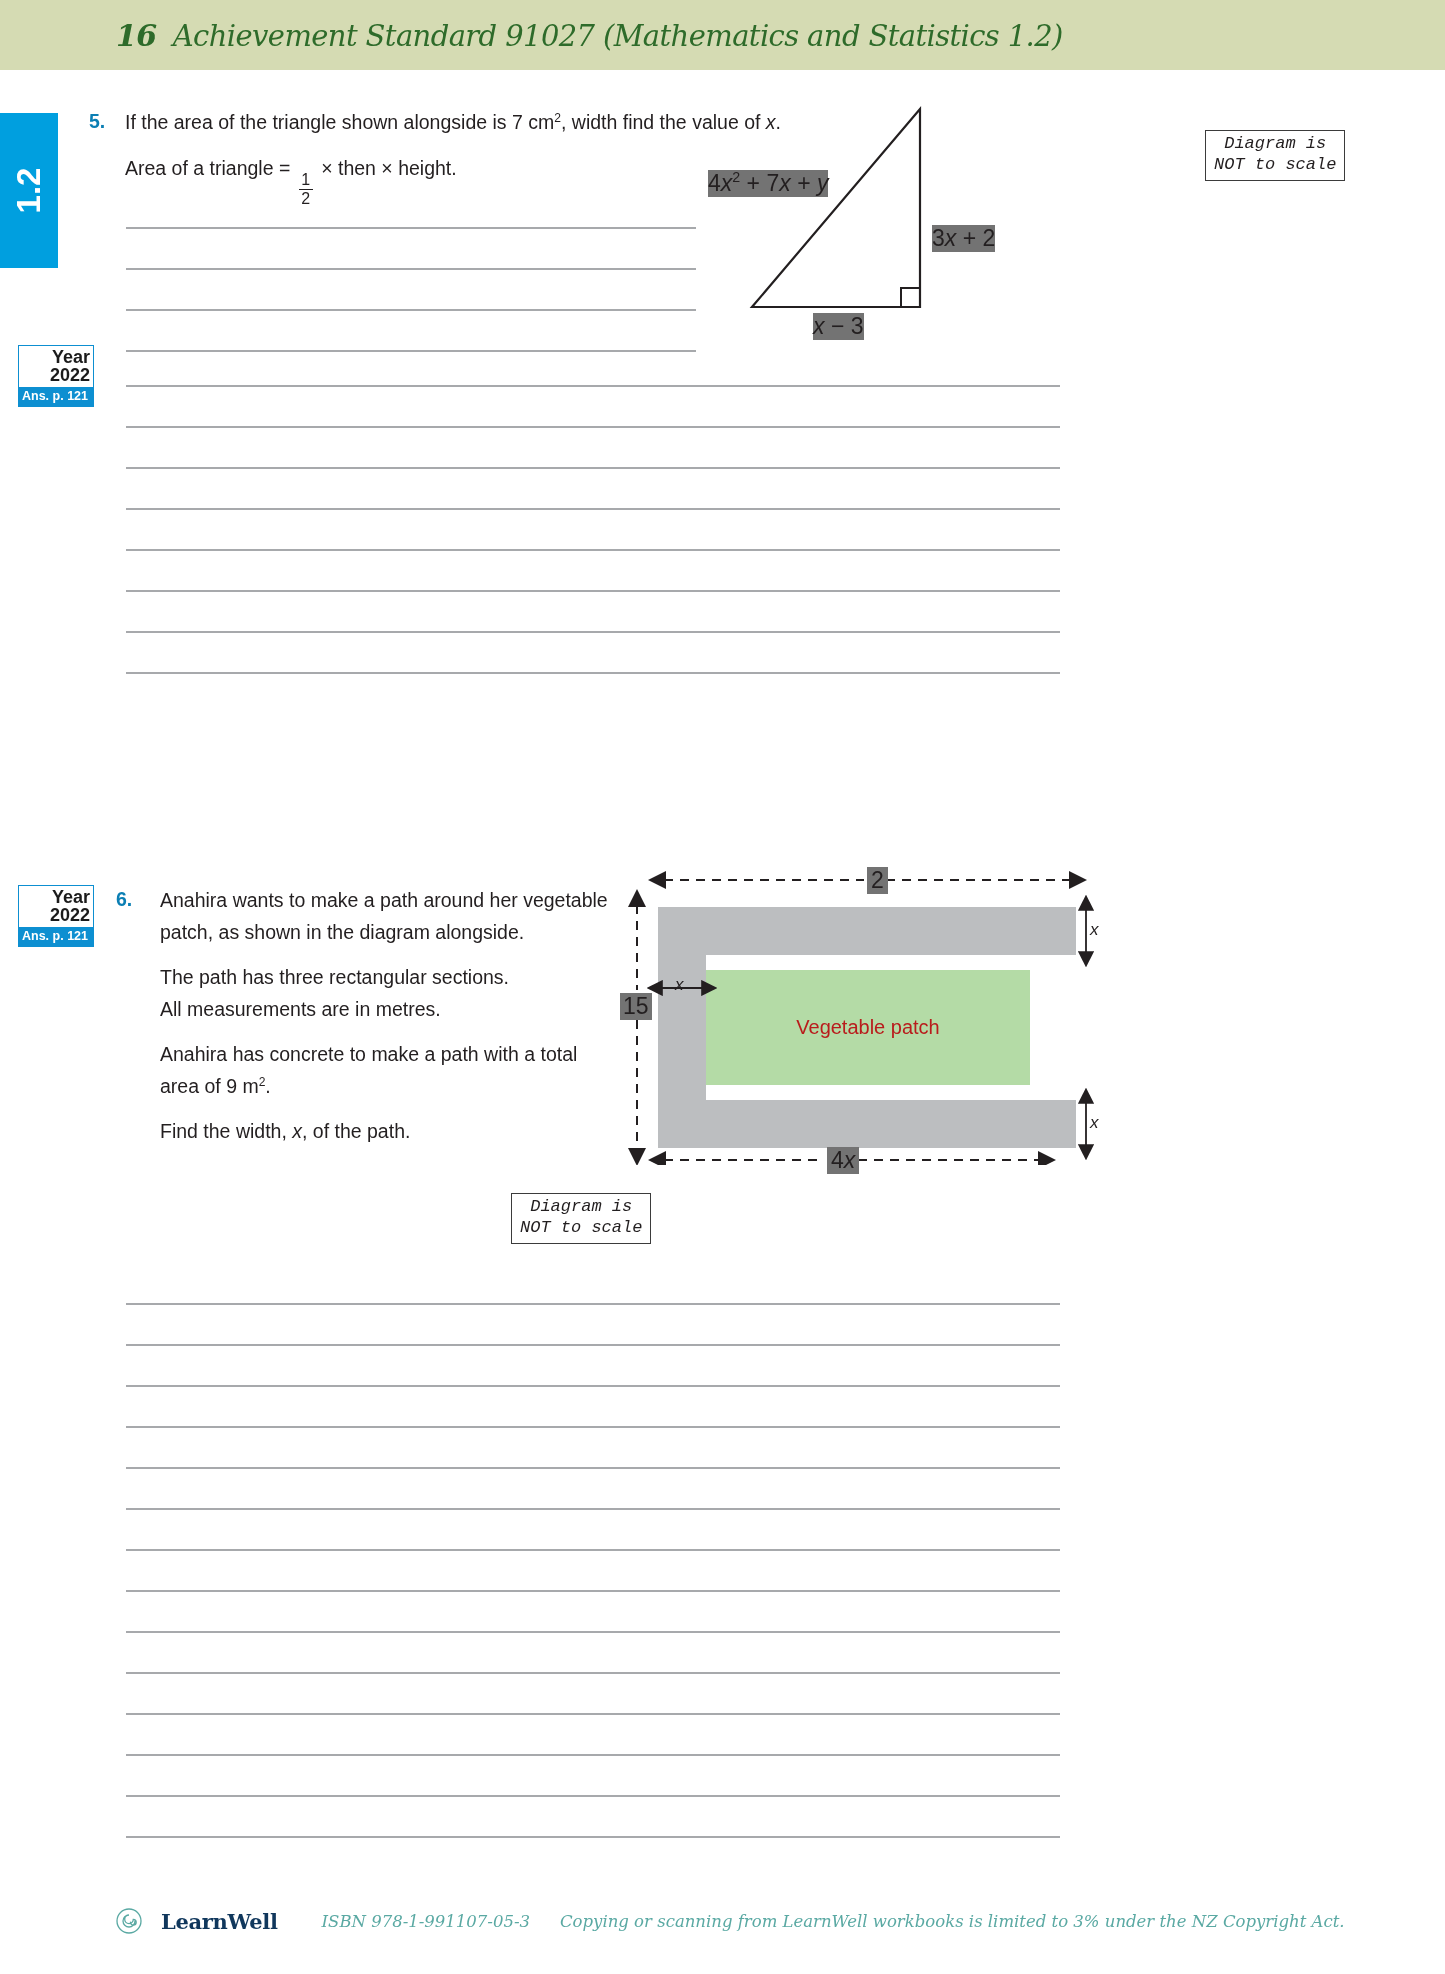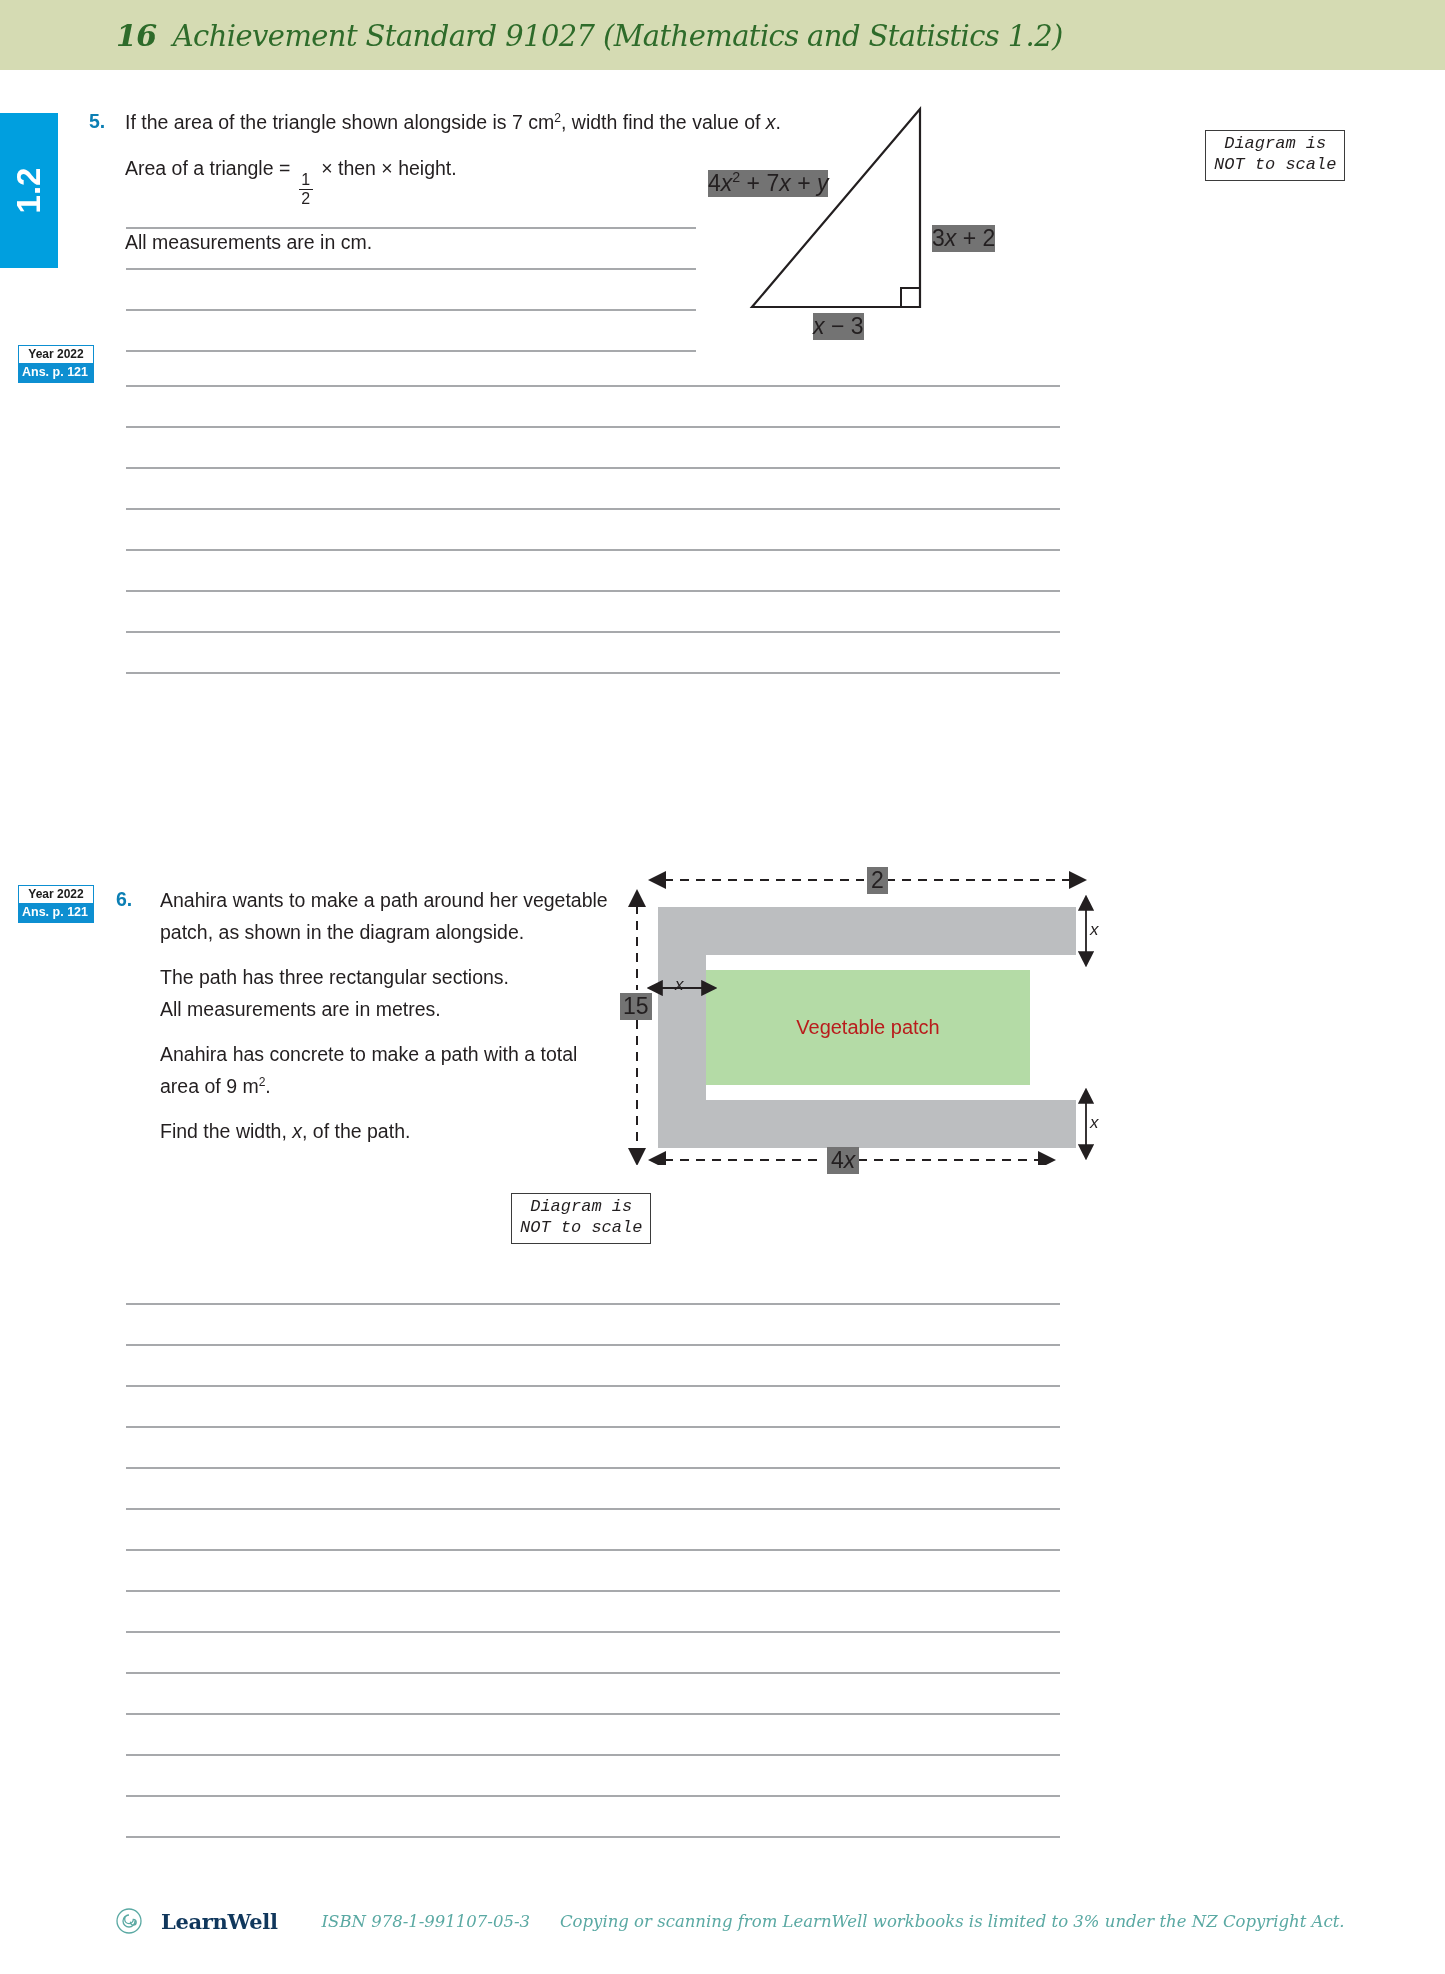--- a/index.html
+++ b/index.html
@@ -80,24 +80,24 @@
   .ref-stamp {
     position: absolute;
     width: 76px;
     font-family: "Liberation Sans", sans-serif;
     line-height: 1;
   }
   .ref-year {
     border: 1.5px solid #0d8fd1;
     background: #ffffff;
     color: #1b1b1b;
-    font-size: 12px;
+    font-size: 18px;
     font-weight: bold;
     padding: 2px 3px 3px 3px;
-    text-align: center;
+    text-align: right;
     box-sizing: border-box;
   }
   .ref-ans {
     border: 1.5px solid #0d8fd1;
     border-top: none;
     background: #0d8fd1;
     color: #ffffff;
     font-size: 12.5px;
     font-weight: bold;
     padding: 2px 3px 3px 3px;
@@ -244,21 +244,20 @@
 
 <div class="q-body" style="left:125px; top:107px; width:720px;">
   <p class="tight"><span>If the area of the triangle shown alongside is 7 cm</span><sup class="sq">2</sup><span>, width find the value of </span><em class="v">x</em><span>.</span></p>
 
   <p style="margin-top:14px; margin-bottom:20px;"><span>Area of a triangle = </span><span class="frac">
         <span class="num">1</span>
         <span class="bar"></span>
         <span class="den">2</span>
       </span><span> × then × height.</span></p>
 
-  <p>All measurements are in cm.</p>
 </div>
 
 <div class="rule" style="left:126px; top:227px;  width:570px;"></div>
 <div class="rule" style="left:126px; top:268px;  width:570px;"></div>
 <div class="rule" style="left:126px; top:309px;  width:570px;"></div>
 <div class="rule" style="left:126px; top:350px;  width:570px;"></div>
 
 <div class="rule" style="left:126px; top:385px;  width:934px;"></div>
 <div class="rule" style="left:126px; top:426px;  width:934px;"></div>
 <div class="rule" style="left:126px; top:467px;  width:934px;"></div>

